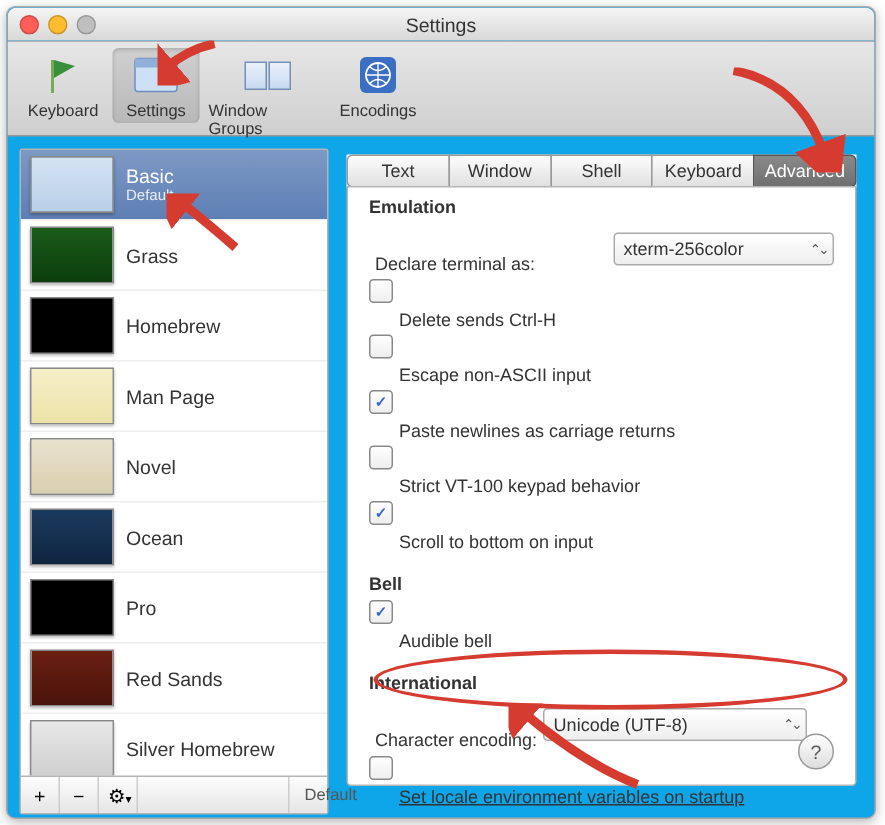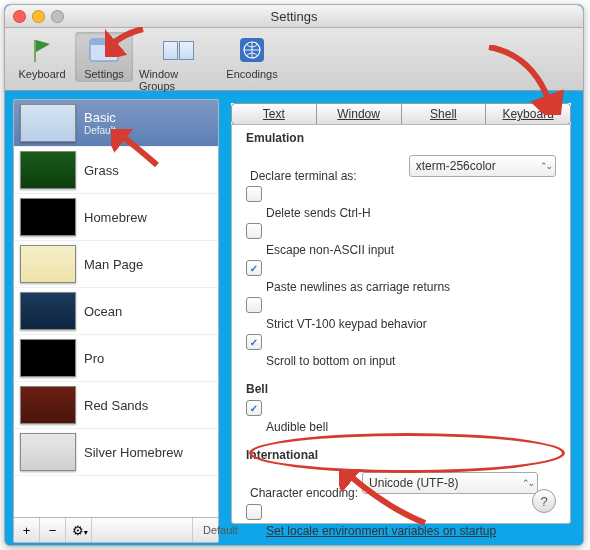--- a/index.html
+++ b/index.html
@@ -20,21 +20,21 @@
 .profile.selected { background: linear-gradient(#7d99c4,#5e7fb5); color:#fff;}
 .thumb { width: 54px; height: 36px; border:1px solid #888; margin-right: 8px; background:#333; flex-shrink:0; box-shadow: 0 1px 2px rgba(0,0,0,0.3);}
 .profile-name { font-size:13px; font-weight:400;}
 .profile.selected .profile-name { font-weight:500;}
 .profile-sub { font-size:10px; opacity:0.85;}
 .sidebar-footer { height: 24px; border-top: 1px solid #b5b5b5; display:flex; align-items:center; background: linear-gradient(#fdfdfd,#e5e5e5);}
 .sidebar-footer button { width: 26px; height: 100%; border:none; background:transparent; border-right:1px solid #ccc; font-size:13px;}
 .sidebar-footer .default-btn { margin-left:auto; border:none; background:transparent; padding:0 10px; font-size:11px; color:#555; border-left:1px solid #ccc; height:100%;}
 .content { flex:1; padding: 8px 8px 8px 8px; position:relative;}
 .tabs { display:flex; background:#fff; margin: 4px 4px 0 4px;}
-.tab { flex:1; text-align:center; padding: 3px 0; background: linear-gradient(#fdfdfd,#e0e0e0); border:1px solid #999; margin-left:-1px; font-size:12px; color:#333;text-decoration:underline;}
+.tab { flex:1; text-align:center; padding: 3px 0; background: linear-gradient(#fdfdfd,#e0e0e0); border:1px solid #999; margin-left:-1px; font-size:12px; color:#333;}
 .tab:first-child{border-top-left-radius:4px; border-bottom-left-radius:4px; margin-left:0;}
 .tab:last-child{border-top-right-radius:4px; border-bottom-right-radius:4px;}
 .tab.active { background: linear-gradient(#8a8a8a,#6f6f6f); color:#fff; border-color:#555;}
 .pane { background:#fff; border:1px solid #b5b5b5; margin: -1px 4px 4px 4px; padding: 0 14px; height: 398px; position:relative; border-radius:0 0 3px 3px;}
 .section-title { font-weight:bold; font-size:12px; margin: 6px 0 4px 0;}
 .row { display:flex; align-items:flex-start; margin: 3px 0; font-size:12px;}
 .row label, .row span.lbltxt { margin-left: 4px; margin-top: 20px;}
 .checkbox { width:14px; height:14px; border:1px solid #888; border-radius:3px; background:linear-gradient(#fff,#eee); display:inline-flex; align-items:center; justify-content:center; font-size:10px; color:#2a5db0;}
 .checkbox.checked::after{content:"✓"; font-weight:bold; color:#3464d4;}
 .select { border:1px solid #aaa; border-radius:3px; background:linear-gradient(#fff,#eee); padding:1px 18px 1px 6px; height:18px; font-size:12px; position:relative; flex:1; max-width: 160px; display:flex; align-items:center;}
@@ -131,20 +131,26 @@
               <div class="profile-name">Homebrew</div>
             </div>
           </div>
           <div class="profile">
             <div class="thumb manpage"></div>
             <div>
               <div class="profile-name">Man Page</div>
             </div>
           </div>
           <div class="profile">
+            <div class="thumb novel"></div>
+            <div>
+              <div class="profile-name">Novel</div>
+            </div>
+          </div>
+          <div class="profile">
             <div class="thumb ocean"></div>
             <div>
               <div class="profile-name">Ocean</div>
             </div>
           </div>
           <div class="profile">
             <div class="thumb pro"></div>
             <div>
               <div class="profile-name">Pro</div>
             </div>
@@ -169,20 +175,21 @@
         <button class="default-btn">Default</button>
       </div>
     </div>
 
     <div class="content">
       <div class="tabs" id="tabs">
           <div class="tab">Text</div>
           <div class="tab">Window</div>
           <div class="tab">Shell</div>
           <div class="tab">Keyboard</div>
+          <div class="tab active">Advanced</div>
         </div>
       <div class="pane">
 
         <div class="section-title">Emulation</div>
         <div class="row decl">
           <span class="lbltxt">Declare terminal as:</span>
           <div class="select" style="max-width:160px;margin-left:48px;">
               <span>xterm-256color</span>
             </div>
         </div>

